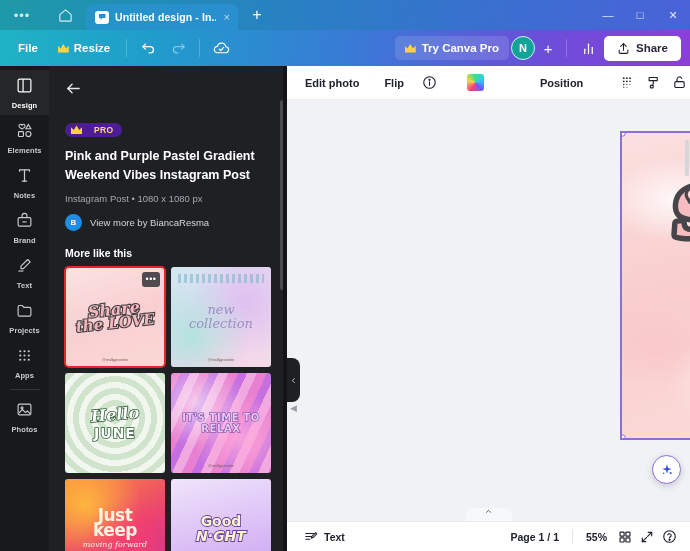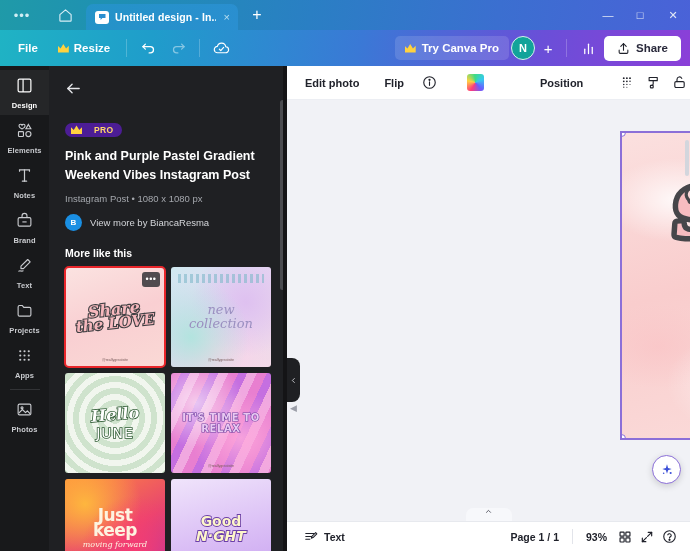--- a/index.html
+++ b/index.html
@@ -129,21 +129,21 @@
     font-size:13px; line-height:1.05; }
   .art2 .c2 { font-family:"DejaVu Serif",serif; font-style:italic; color:#9a8fc0;
     font-size:13px; line-height:1.05; }
   .art2 .strip { position:absolute; top:7px; left:7px; right:7px; height:9px;
     background:repeating-linear-gradient(90deg,#7fb8c9 0 3px,transparent 3px 6px); opacity:.6; }
   .art3 { width:100%; height:100%;
     background:repeating-radial-gradient(circle at 50% 45%,#cfe3cd 0 6px,#f1f6ee 6px 12px);
     display:flex; flex-direction:column; align-items:center; justify-content:center; }
   .art3 .h1 { font-family:"DejaVu Serif",serif; font-style:italic; font-weight:700; font-size:16px;
     color:#fff; -webkit-text-stroke:1.6px #2e5a33; paint-order:stroke fill; transform:rotate(-5deg); }
-  .art3 .h2 { font-family:"DejaVu Sans",sans-serif; font-weight:400; font-size:14px; color:#fff;
+  .art3 .h2 { font-family:"DejaVu Sans",sans-serif; font-weight:700; font-size:14px; color:#fff;
     -webkit-text-stroke:1.6px #2e5a33; paint-order:stroke fill; letter-spacing:1px; margin-top:1px; }
   .art4 { width:100%; height:100%;
     background:
       radial-gradient(ellipse at 25% 30%,rgba(255,255,255,.6),transparent 45%),
       radial-gradient(ellipse at 70% 65%,rgba(255,170,220,.85),transparent 50%),
       repeating-linear-gradient(115deg,#e87fd0 0 9px,#c56fe0 9px 17px,#f0a8e0 17px 26px);
     display:flex; flex-direction:column; align-items:center; justify-content:center; }
   .art4 .r1,.art4 .r2 { font-family:"DejaVu Sans",sans-serif; font-weight:800; font-size:10px;
     color:#e9c9f2; -webkit-text-stroke:1.2px #6b3f9e; paint-order:stroke fill; letter-spacing:.6px; }
   .art5 { width:100%; height:100%;
@@ -576,21 +576,21 @@
             <line x1="3" y1="6" x2="17" y2="6"></line>
               <line x1="3" y1="11" x2="13" y2="11"></line>
               <line x1="3" y1="16" x2="10" y2="16"></line>
             <path d="M20 4.5 22 6.5 15.5 13l-3 1 1-3z"></path>
           </svg>
           <span>Text</span>
         </div>
         <div class="spacer"></div>
         <div class="sb-item">Page 1 / 1</div>
         <div class="sb-sep"></div>
-        <div class="sb-item">93%</div>
+        <div class="sb-item">55%</div>
         <div class="sb-ico">
           <svg width="14" height="14" viewBox="0 0 24 24" fill="none" stroke="#20222b" stroke-width="2">
             <rect x="3.5" y="3.5" width="7" height="7" rx="1"></rect>
               <rect x="13.5" y="3.5" width="7" height="7" rx="1"></rect>
             <rect x="3.5" y="13.5" width="7" height="7" rx="1"></rect>
               <rect x="13.5" y="13.5" width="7" height="7" rx="1"></rect>
           </svg>
         </div>
         <div class="sb-ico">
           <svg width="14" height="14" viewBox="0 0 24 24" fill="none" stroke="#20222b" stroke-width="2" stroke-linecap="round" stroke-linejoin="round">

